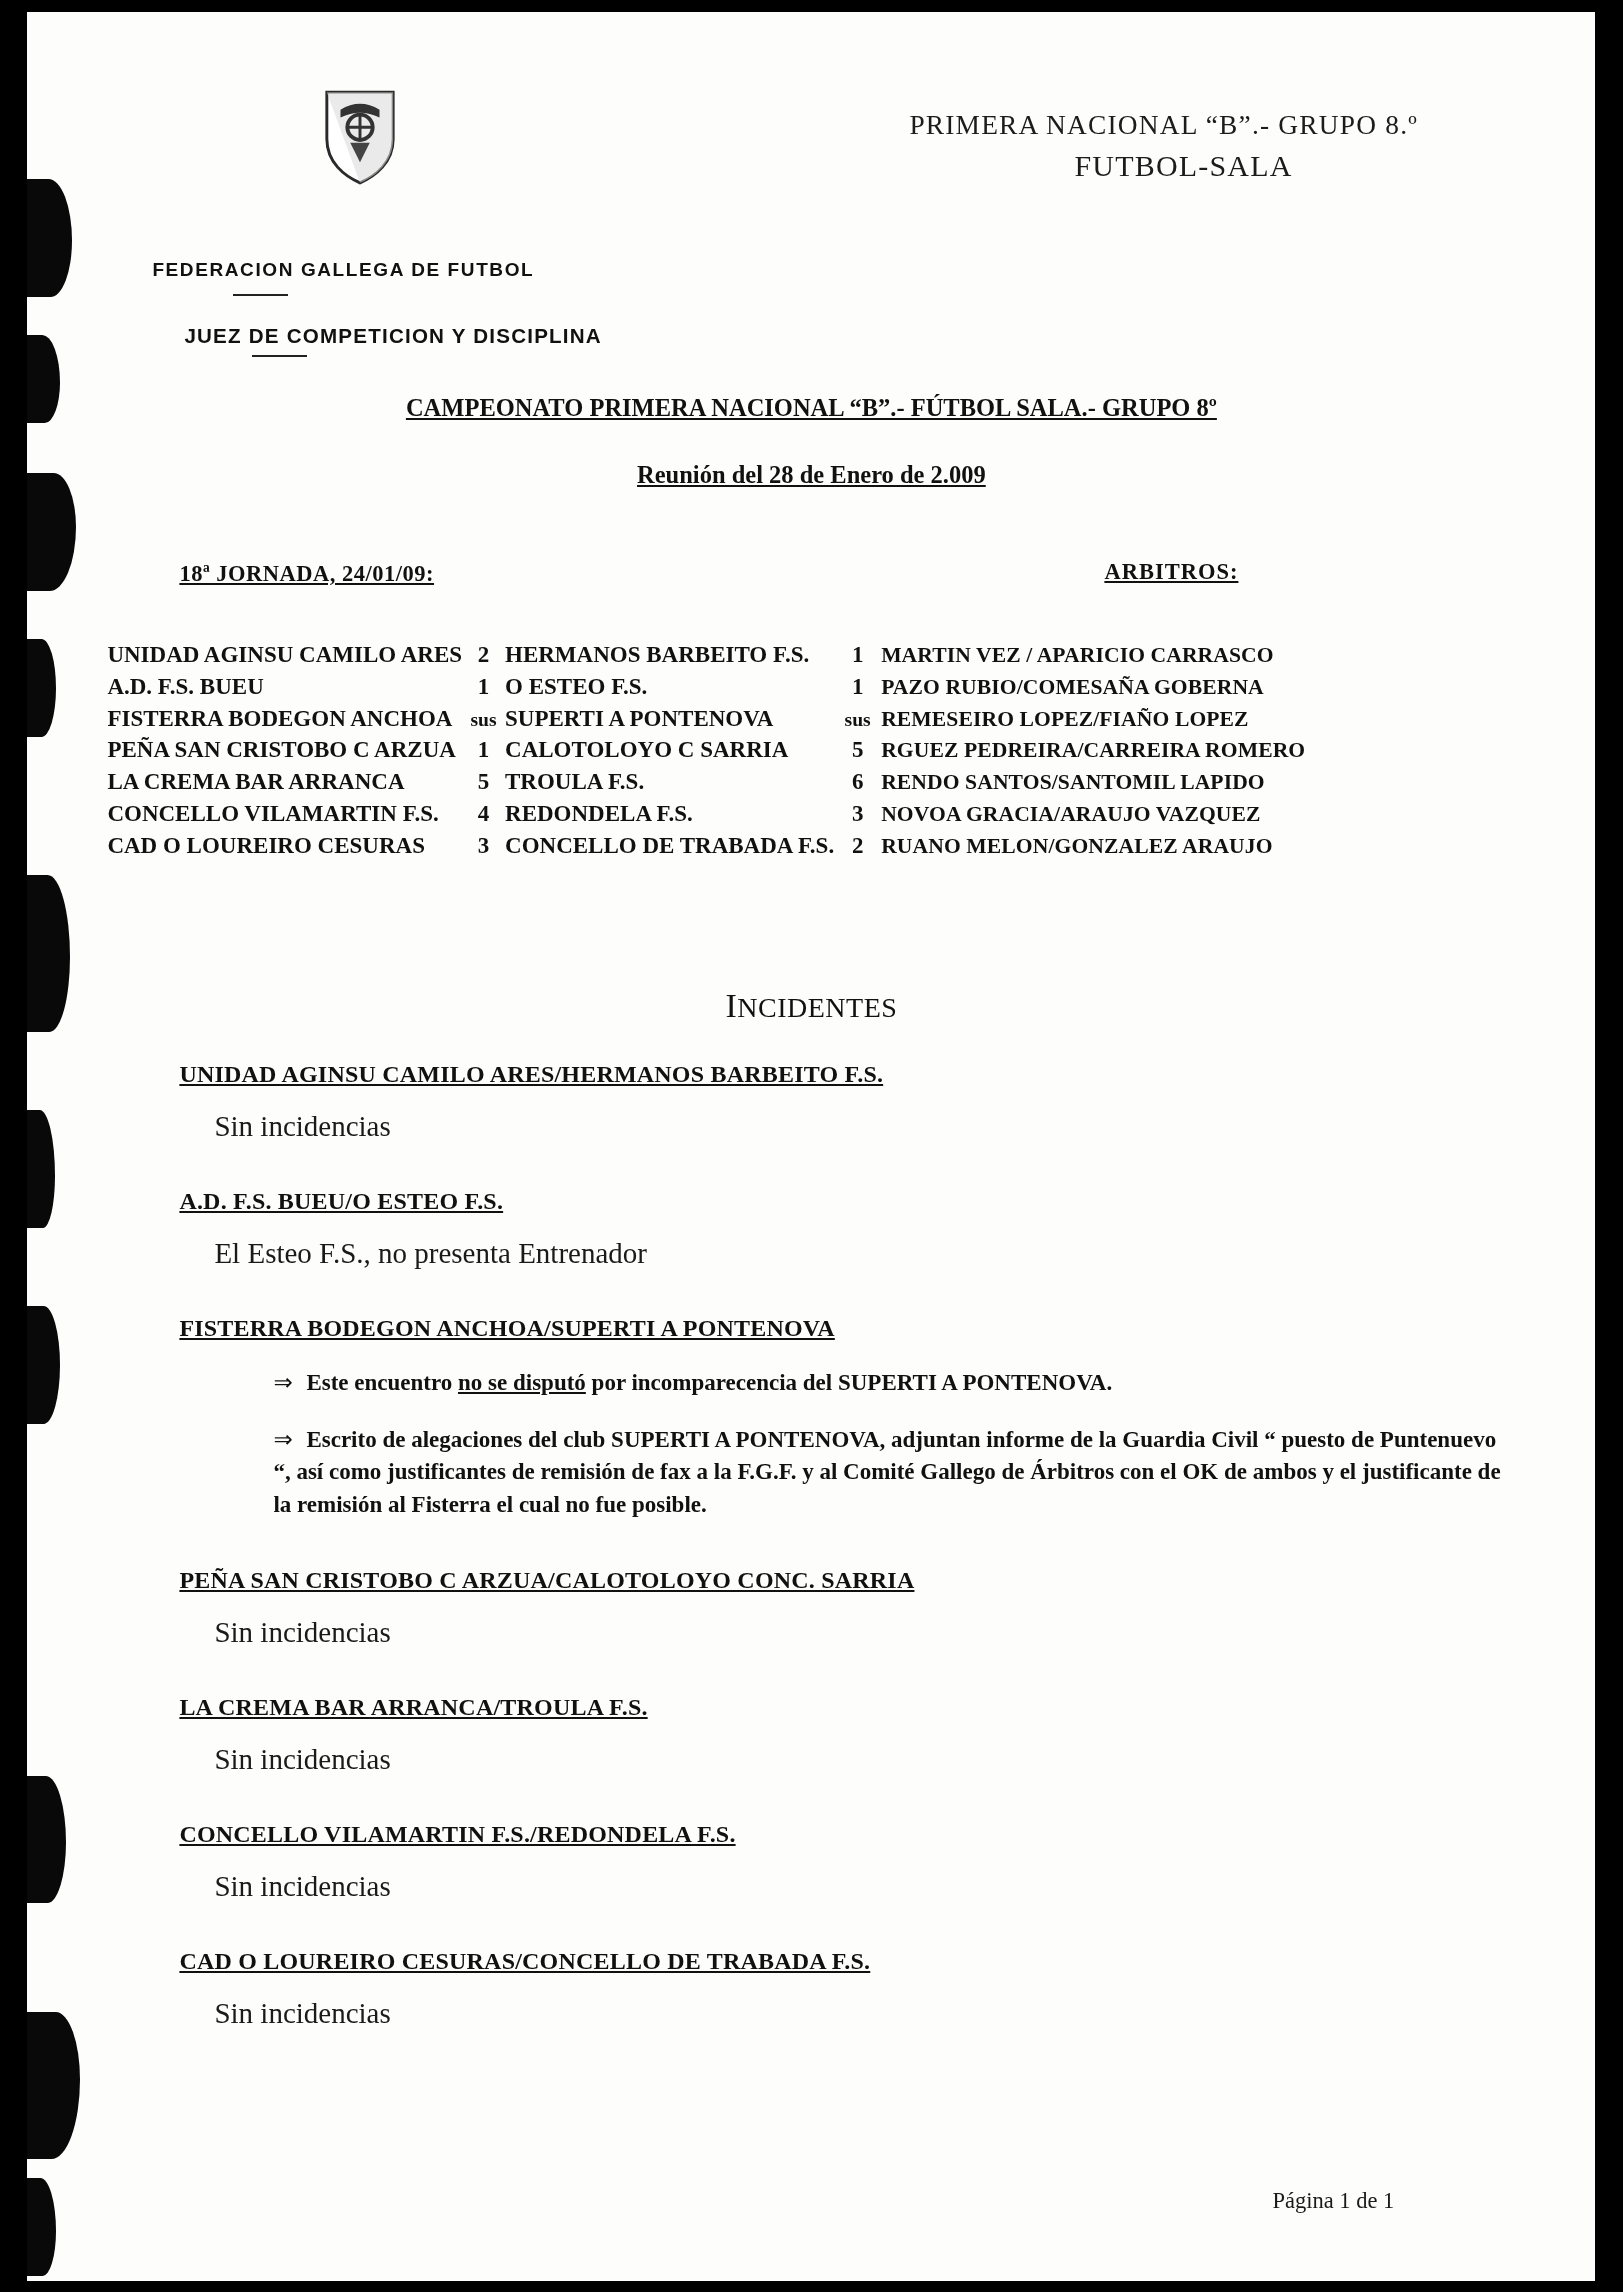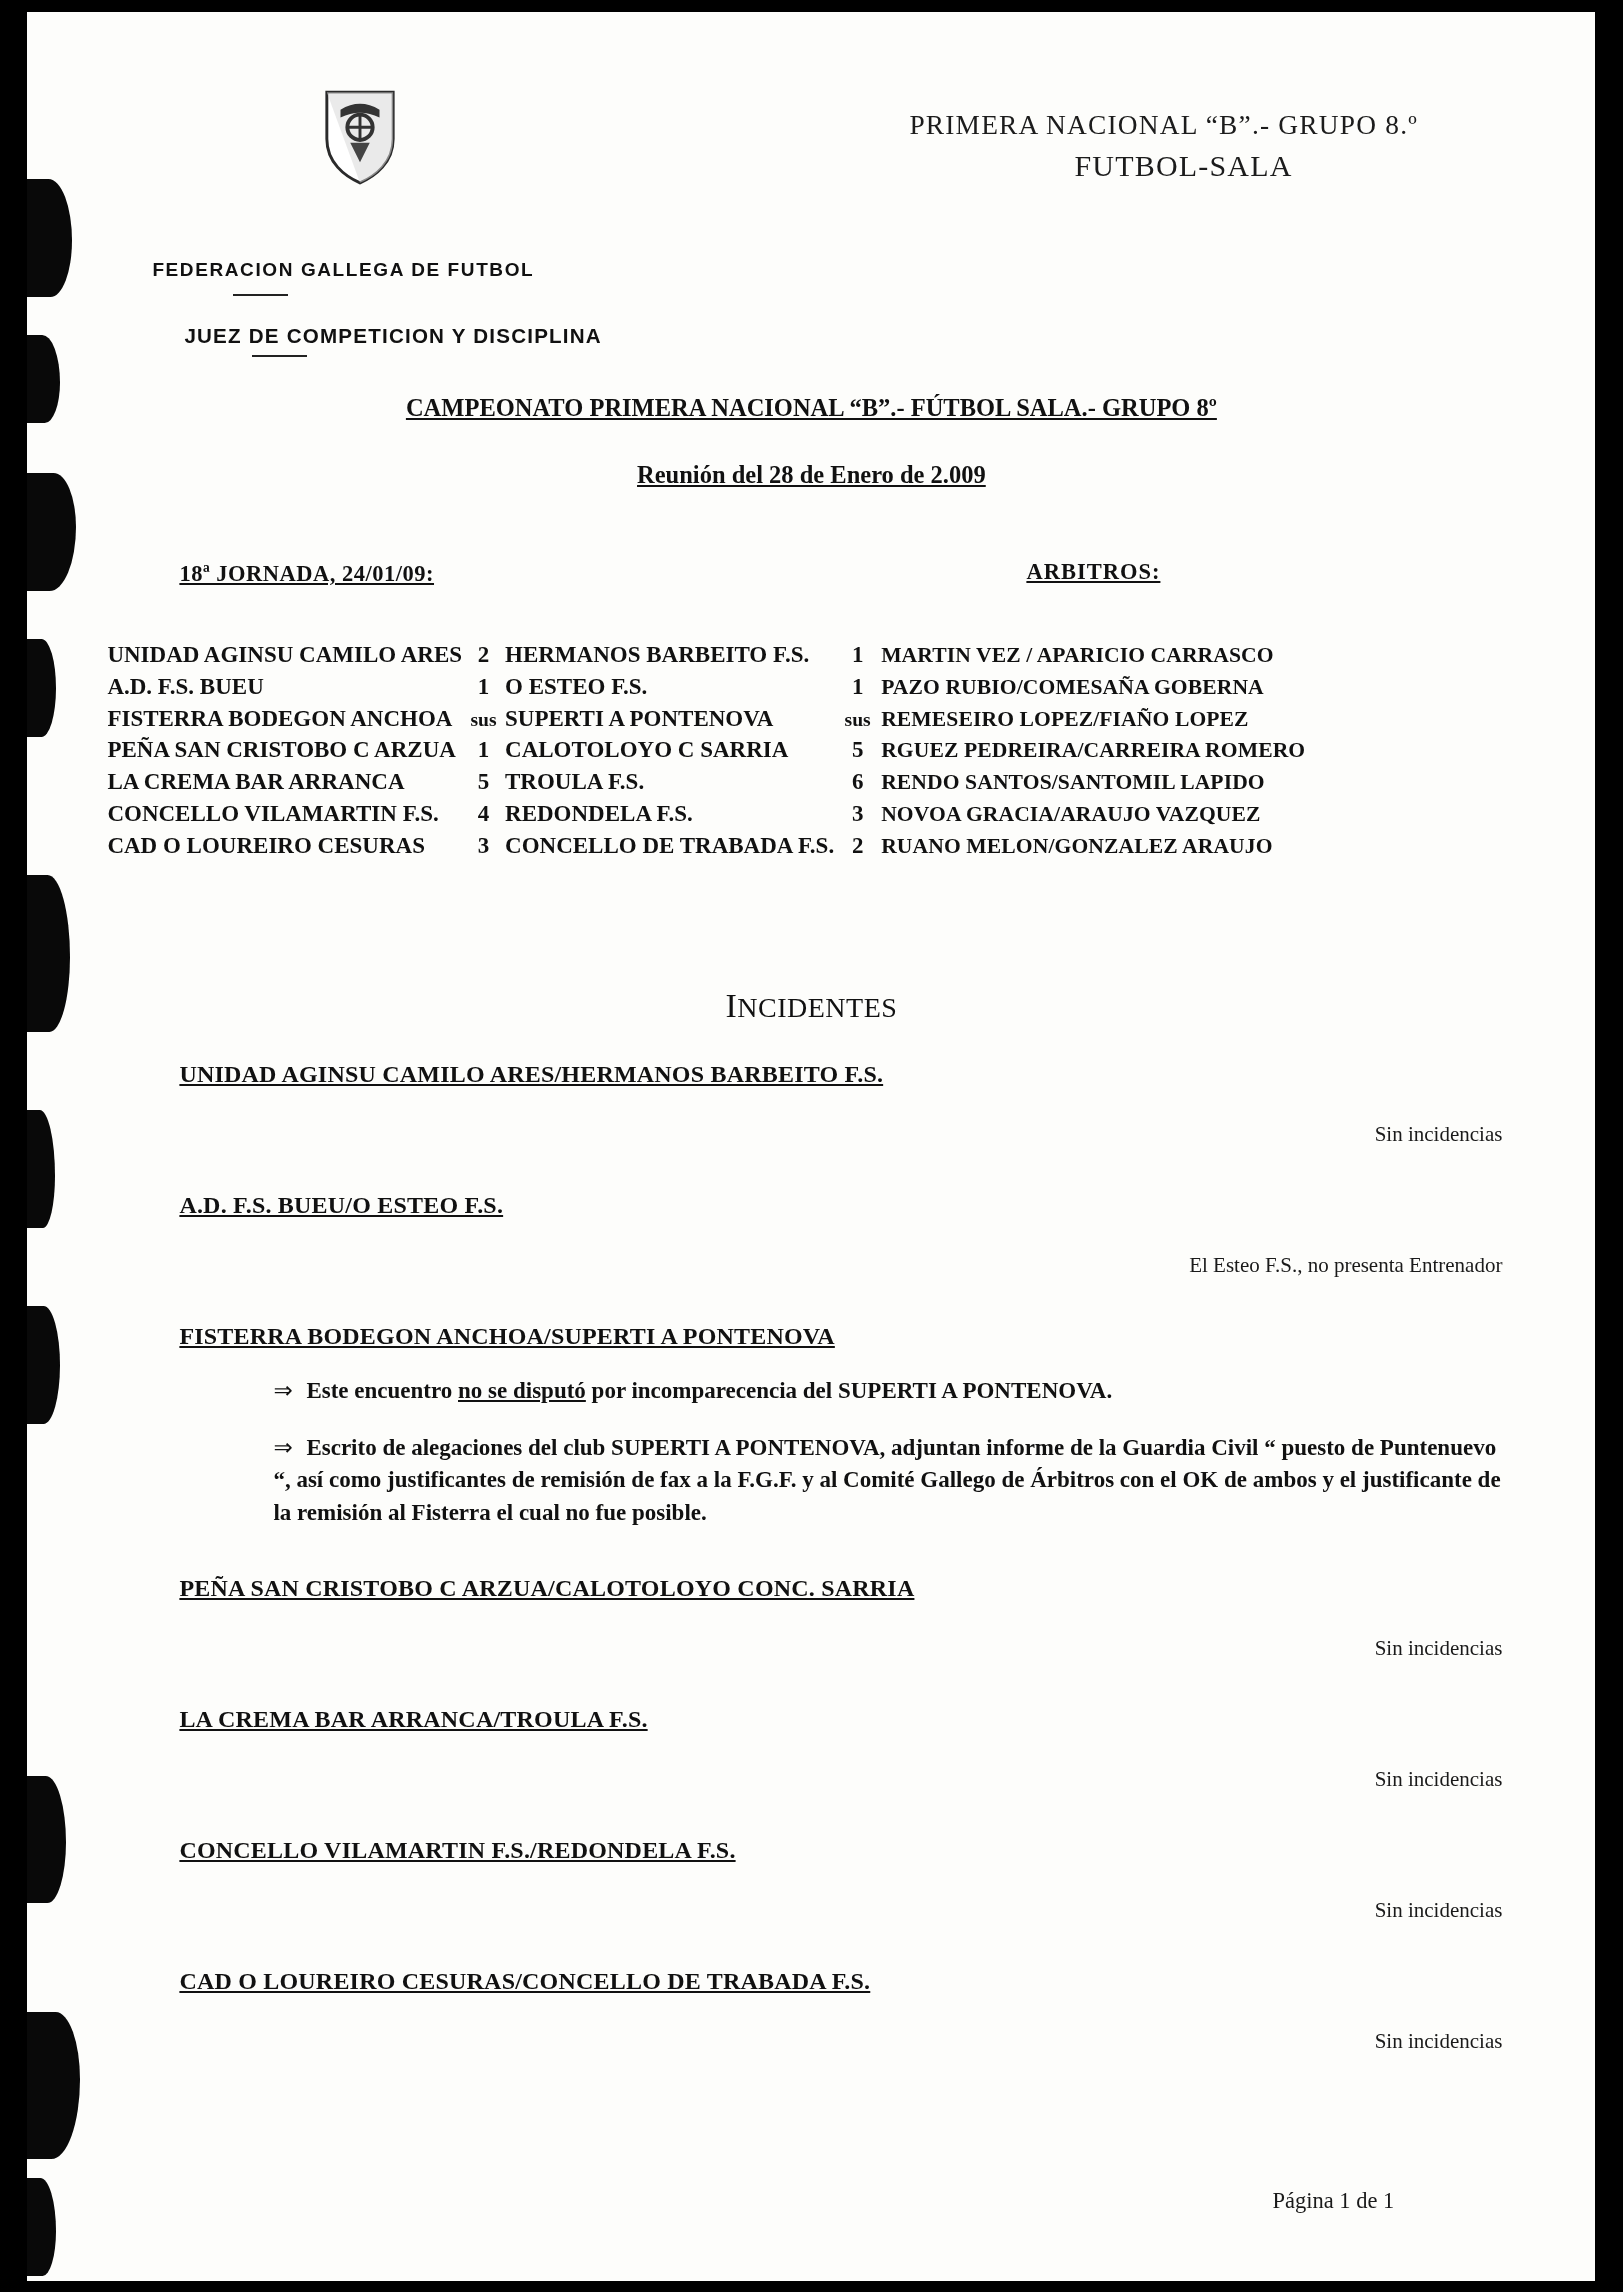--- a/index.html
+++ b/index.html
@@ -140,21 +140,21 @@
     left: 152px;
     top: 549px;
     font-size: 22.5px;
     font-weight: bold;
     color: #111;
     text-decoration: underline;
     letter-spacing: 0.5px;
   }
   .arbitros-hdr {
     position: absolute;
-    left: 999px;
+    left: 1077px;
     top: 547px;
     font-size: 22.5px;
     font-weight: bold;
     color: #111;
     text-decoration: underline;
     letter-spacing: 1px;
   }
 
   table.results {
     position: absolute;
@@ -198,25 +198,24 @@
   }
   .match-head {
     font-size: 24px;
     font-weight: bold;
     color: #111;
     text-decoration: underline;
     margin-top: 0;
     letter-spacing: 0.2px;
   }
   .note {
-    font-size: 21px;
+    font-size: 29px;
     color: #1a1a1a;
-    margin: 34px 0 0 35px;
+    margin: 22px 0 0 35px;
     font-weight: normal;
-    text-align: right;
   }
   .gap { height: 45px; }
 
   .arrow-item {
     font-size: 23px;
     color: #111;
     margin-top: 27.4px;
     margin-left: 94px;
     font-weight: bold;
     text-indent: 0;

